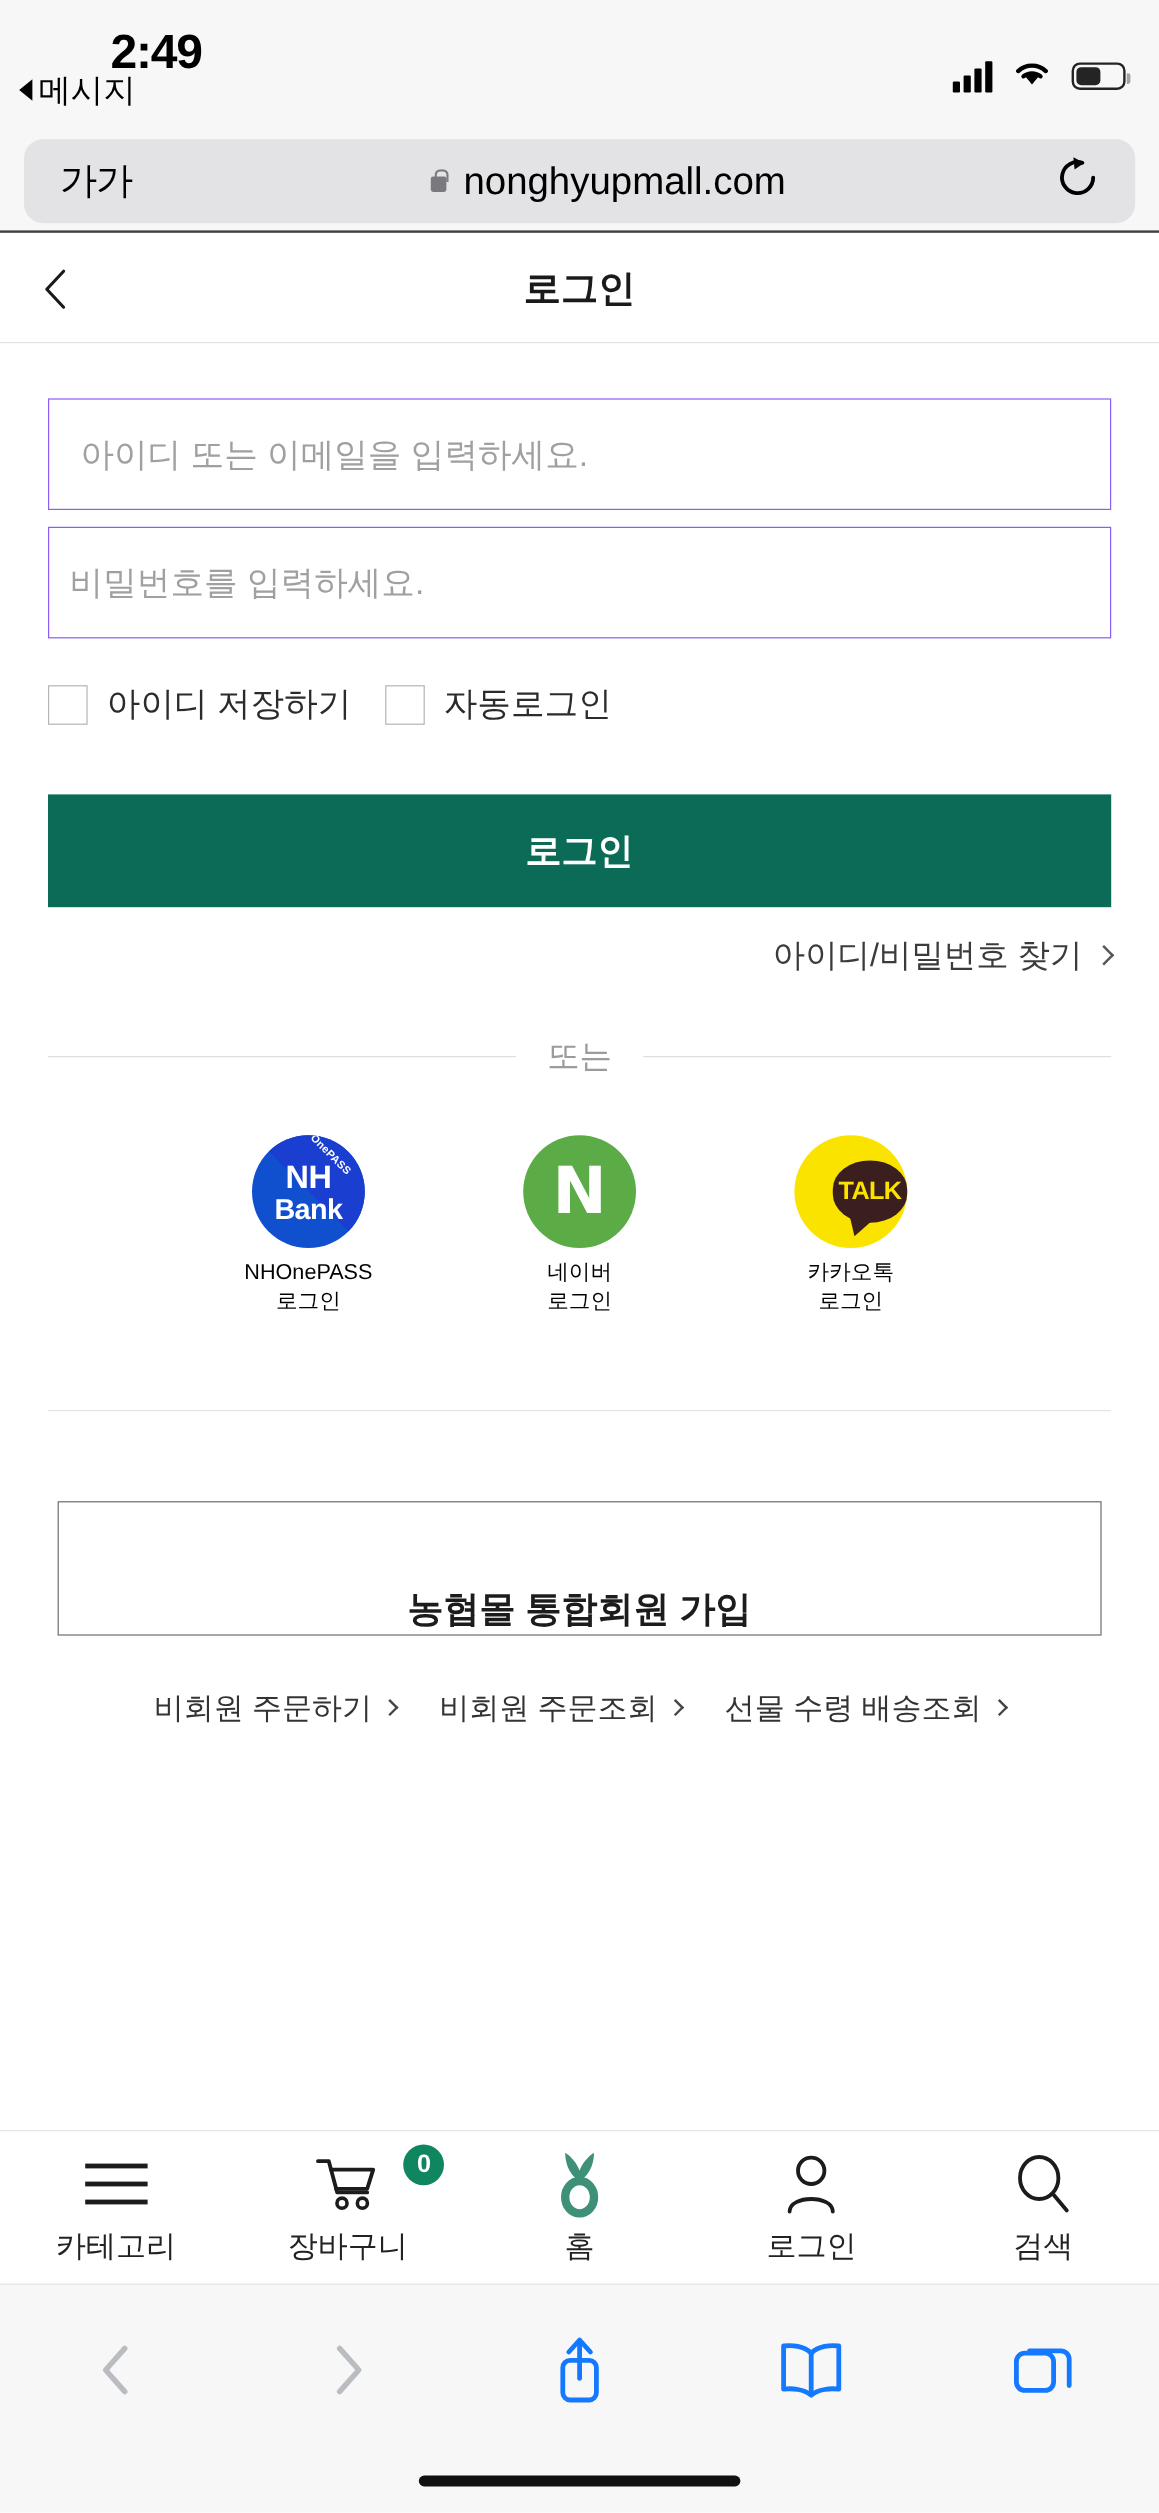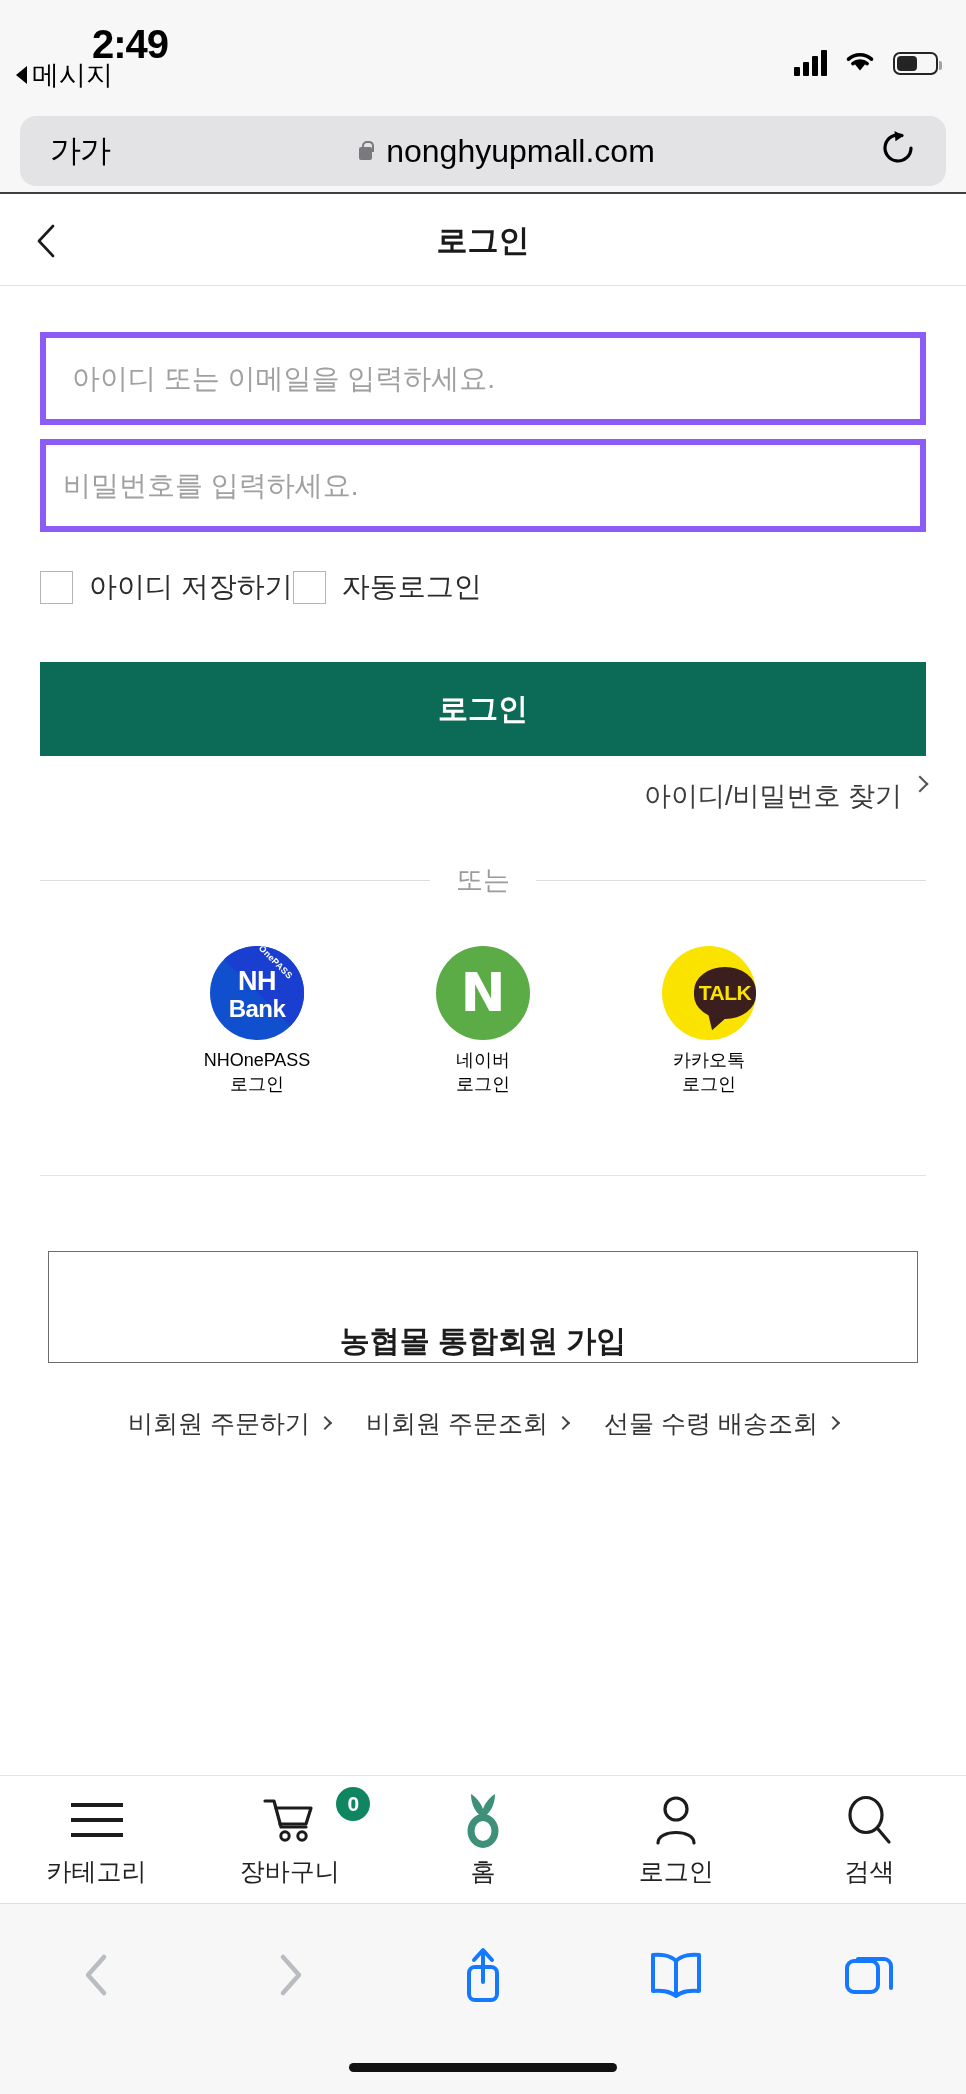--- a/index.html
+++ b/index.html
@@ -98,44 +98,44 @@
   .hdr-back svg { display:block; }
   .hdr-title {
     position: absolute; left: 0; top: 0; width: 966px; height: 91px;
     display: flex; align-items: center; justify-content: center;
     font-size: 31px; font-weight: 700; color: #1a1a1a;
   }
 
   
   .form-area { position: absolute; top: 286px; left: 0; width: 966px; }
   .field {
-    margin: 0 40px; height: 93px; border: 6px solid #8b5cf6; background:#fff;
+    margin: 0 40px; height: 93px; border: 1px solid #8b5cf6; background:#fff;
     display: flex; align-items: center; padding: 0 26px;
     font-size: 28px; color: #a0a0a0;
   }
   .field.first { margin-top: 46px; }
   .field.second { margin-top: 14px; padding-left: 17px; }
 
   .checks {
-    display:flex; align-items:flex-end; margin: 36px 0 0 40px; 
+    display:flex; align-items:flex-end; margin: 36px 0 0 40px; gap: 28px;
   }
   .check { display:flex; align-items:center; gap: 16px; }
   .cbox {
     width: 33px; height: 33px; border: 1.5px solid #b5b5b5; background:#fff;
     display:block; flex: none;
   }
   .clabel { font-size: 28px; color: #2b2b2b; }
 
   .login-btn {
     margin: 56px 40px 0 40px; height: 94px; background: #0c6b56;
     display:flex; align-items:center; justify-content:center;
     color:#fff; font-size: 30px; font-weight: 700;
   }
   .find-row {
-    margin: 22px 40px 0 0; display:flex; justify-content:flex-end; 
+    margin: 22px 40px 0 0; display:flex; justify-content:flex-end; align-items:center;
     gap: 12px; color: #3b3b3b; font-size: 27px;
   }
   .chev-r {
     display:inline-block; width: 12px; height: 12px;
     border-right: 2.5px solid #555; border-top: 2.5px solid #555;
     transform: rotate(45deg);
   }
 
   
   .or-row {

